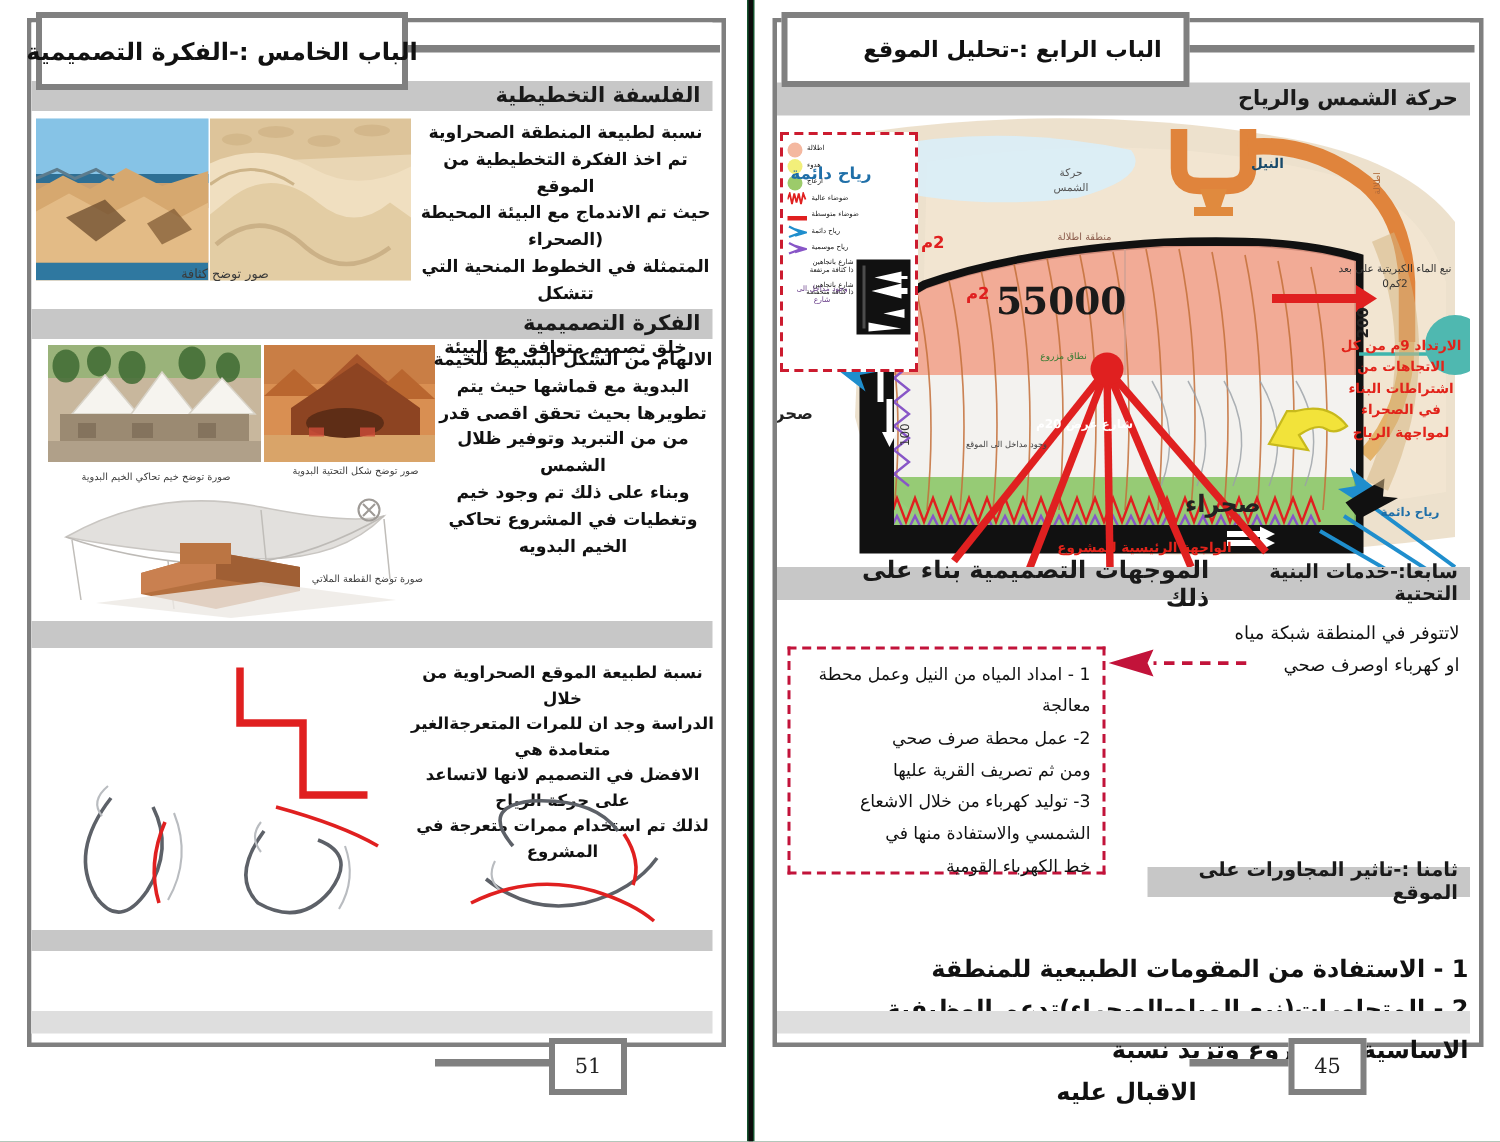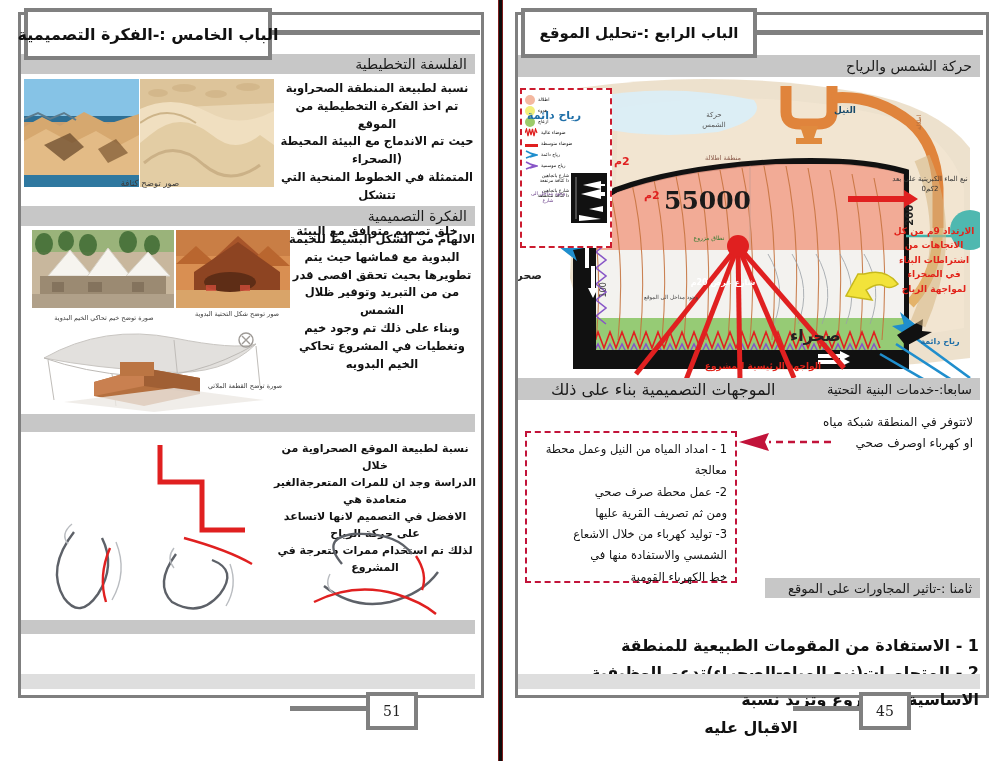--- a/index.html
+++ b/index.html
@@ -1,38 +1,38 @@
 <!DOCTYPE html>
 <html lang="ar" dir="rtl"><head>
 <meta charset="utf-8">
 <style>
   html,body{margin:0;padding:0;background:#ffffff;}
   body{width:1000px;height:761px;overflow:hidden;font-family:"DejaVu Sans","Liberation Sans",sans-serif;}
-  .screen{position:relative;width:1000px;height:761px;background:#7f1d1d;}
+  .screen{position:relative;width:1000px;height:761px;background:#14532d;}
 
   
   .divider{position:absolute;left:499px;top:0;width:3px;height:761px;background:#0d0d0d;}
 
   
   .page{position:absolute;top:0;height:761px;background:#ffffff;}
   .page.left{left:0;width:498px;}
   .page.right{left:503px;width:497px;}
   
   .slide-frame{position:absolute;border:3px solid #7f7f7f;background:#ffffff;}
 
   
   .title-plate{position:absolute;border:4px solid #808080;background:#ffffff;
       display:flex;align-items:center;justify-content:center;z-index:6;}
   .title-plate span{font-weight:bold;color:#111;white-space:nowrap;}
   .title-rule{position:absolute;height:5px;background:#808080;z-index:5;}
 
   
   .bar{position:absolute;background:#c7c7c7;display:flex;align-items:center;
        justify-content:flex-start;padding:0 8px;box-sizing:border-box;}
-  .bar span{font-weight:normal;color:#1a1a1a;}
+  .bar span{font-weight:bold;color:#1a1a1a;}
 
   
   .para{position:absolute;color:#111;font-weight:bold;text-align:center;line-height:1.55;}
 
   .caption{position:absolute;color:#3a3a3a;text-align:center;}
 
   
   .photo{position:absolute;overflow:hidden;}
 
   
@@ -263,21 +263,21 @@
       <span style="font-size:14px;">51</span>
     </div>
   </div>
 
   <div class="page right">
 
     <div class="slide-frame" style="left:12px;top:12px;width:468px;height:680px;"></div>
     <div style="position:absolute;left:15px;top:15px;width:462px;height:674px;background:#fff;"></div>
 
     <div class="title-rule" style="left:240px;top:30px;width:240px;"></div>
-    <div class="title-plate" style="left:18px;top:8px;width:228px;height:42px;">
+    <div class="title-plate" style="left:18px;top:8px;width:228px;height:42px;padding-left:36px;">
       <span class="rtl" style="font-size:15px;">الباب الرابع :-تحليل الموقع</span>
     </div>
 
     <div class="bar" style="left:15px;top:55px;width:462px;height:22px;">
       <span class="rtl" style="font-size:14px;">حركة الشمس والرياح</span>
     </div>
 
     <div style="position:absolute;left:15px;top:78px;width:462px;height:300px;overflow:hidden;">
 
       <svg width="462" height="300" viewBox="0 0 462 300" style="position:absolute;left:0;top:0;">

